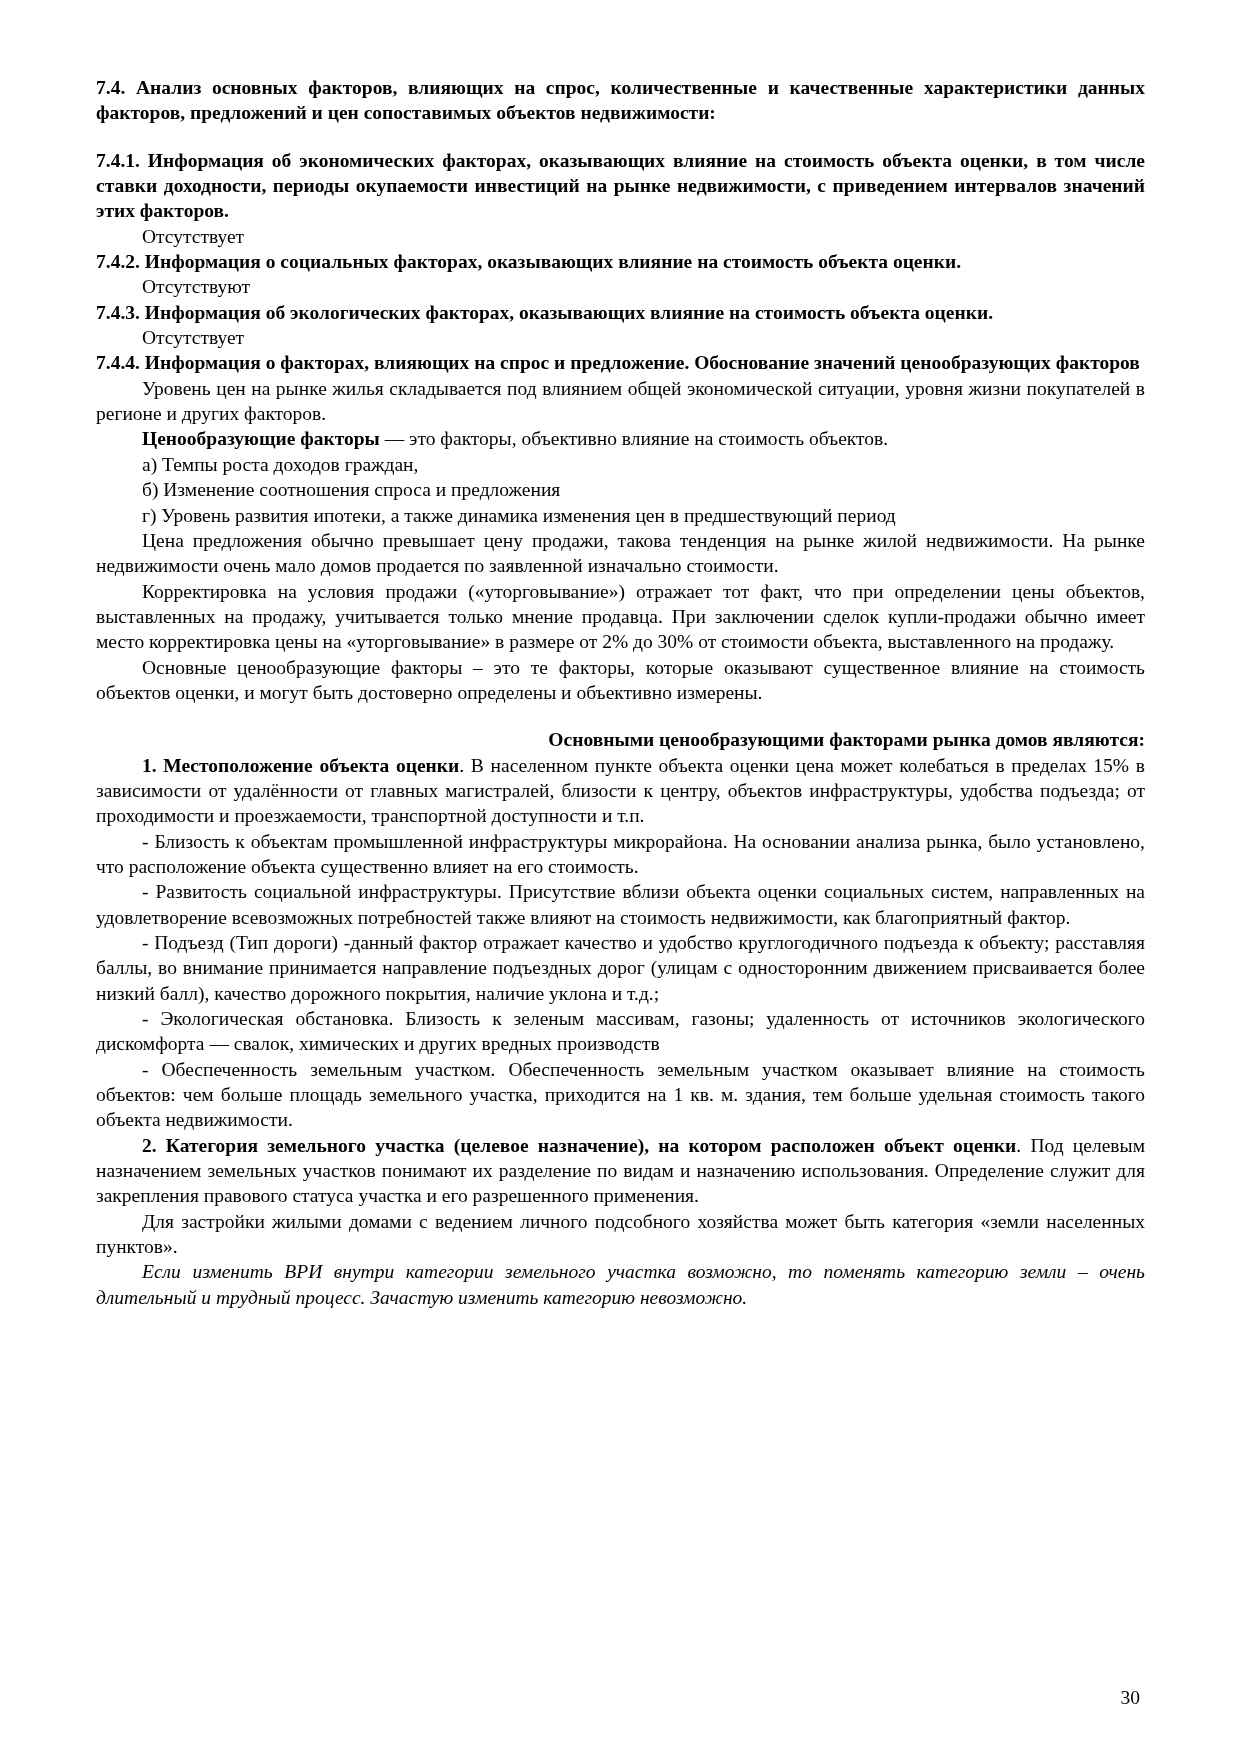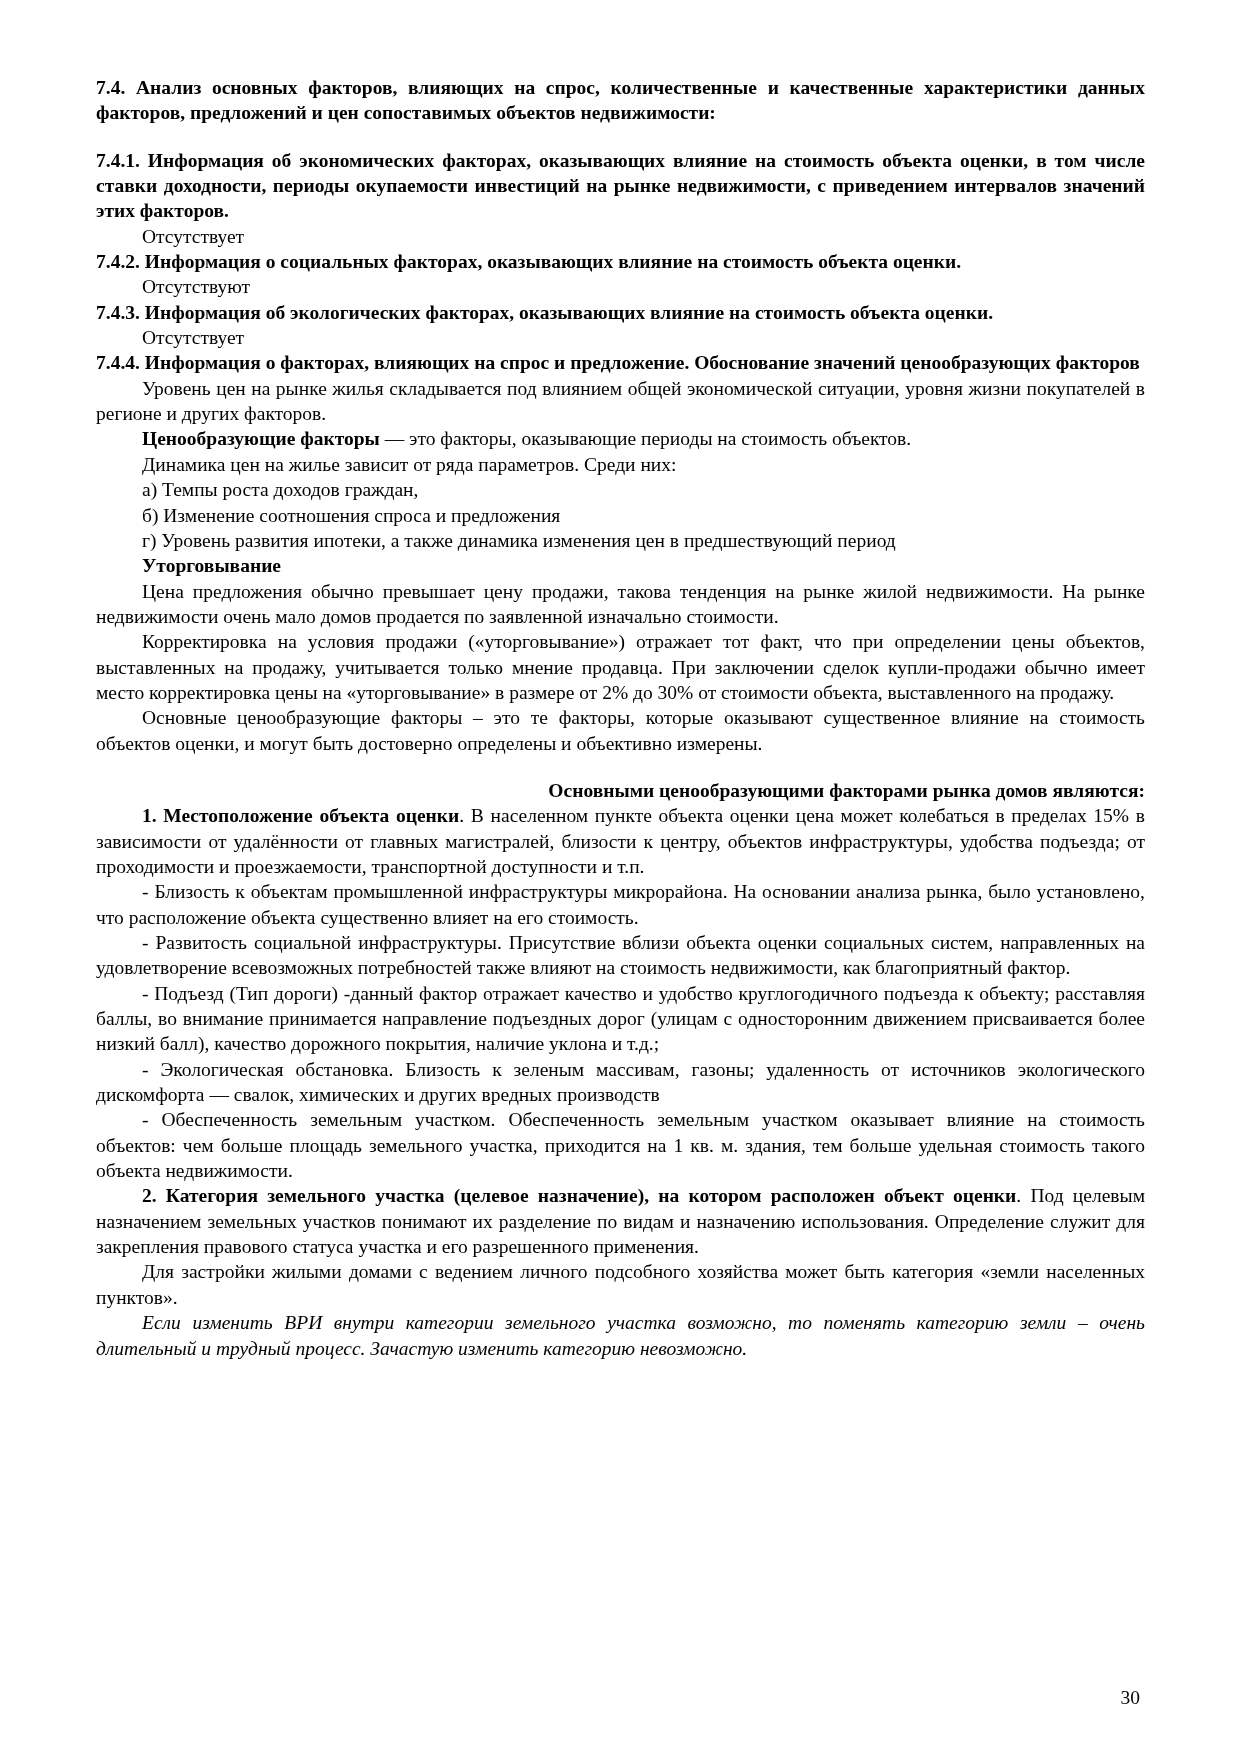--- a/index.html
+++ b/index.html
@@ -61,28 +61,26 @@
     <p class="heading">7.4.2.	Информация о социальных факторах, оказывающих влияние на стоимость объекта оценки.</p>
     <p class="ind">Отсутствуют</p>
 
     <p class="heading">7.4.3.	Информация об экологических факторах, оказывающих влияние на стоимость объекта оценки.</p>
     <p class="ind">Отсутствует</p>
 
     <p class="heading">7.4.4.	Информация о факторах, влияющих на спрос и предложение. Обоснование значений ценообразующих факторов</p>
 
     <p class="ind">Уровень цен на рынке жилья складывается под влиянием общей экономической ситуации, уровня жизни покупателей в регионе и других факторов.</p>
 
-    <p class="ind"><span class="b">Ценообразующие факторы</span><span> — это факторы, оказывающие периоды на стоимость объектов.</span></p>
+    <p class="ind"><span class="b">Ценообразующие факторы</span><span> — это факторы, объективно влияние на стоимость объектов.</span></p>
 
-    <p class="ind">Динамика цен на жилье зависит от ряда параметров. Среди них:</p>
     <p class="ind">а) Темпы роста доходов граждан,</p>
     <p class="ind">б) Изменение соотношения спроса и предложения</p>
     <p class="ind">г) Уровень развития ипотеки, а также динамика изменения цен в предшествующий период</p>
 
-    <p class="ind b">Уторговывание</p>
 
     <p class="ind">Цена предложения обычно превышает цену продажи, такова тенденция на рынке жилой недвижимости. На рынке недвижимости очень мало домов продается по заявленной изначально стоимости.</p>
     <p class="ind">Корректировка на условия продажи («уторговывание») отражает тот факт, что при определении цены объектов, выставленных на продажу, учитывается только мнение продавца. При заключении сделок купли-продажи обычно имеет место корректировка цены на «уторговывание» в размере от 2% до 30% от стоимости объекта, выставленного на продажу.</p>
     <p class="ind">Основные ценообразующие факторы – это те факторы, которые оказывают существенное влияние на стоимость объектов оценки, и могут быть достоверно определены и объективно измерены.</p>
 
     <div class="spacer-lg"></div>
 
     <p class="center">Основными ценообразующими факторами рынка домов являются:</p>
 
     <p class="ind"><span class="b">1. Местоположение объекта оценки</span><span>. В населенном пункте объекта оценки цена может колебаться в пределах 15% в зависимости от удалённости от главных магистралей, близости к центру, объектов инфраструктуры, удобства подъезда; от проходимости и проезжаемости, транспортной доступности и т.п.</span></p>

